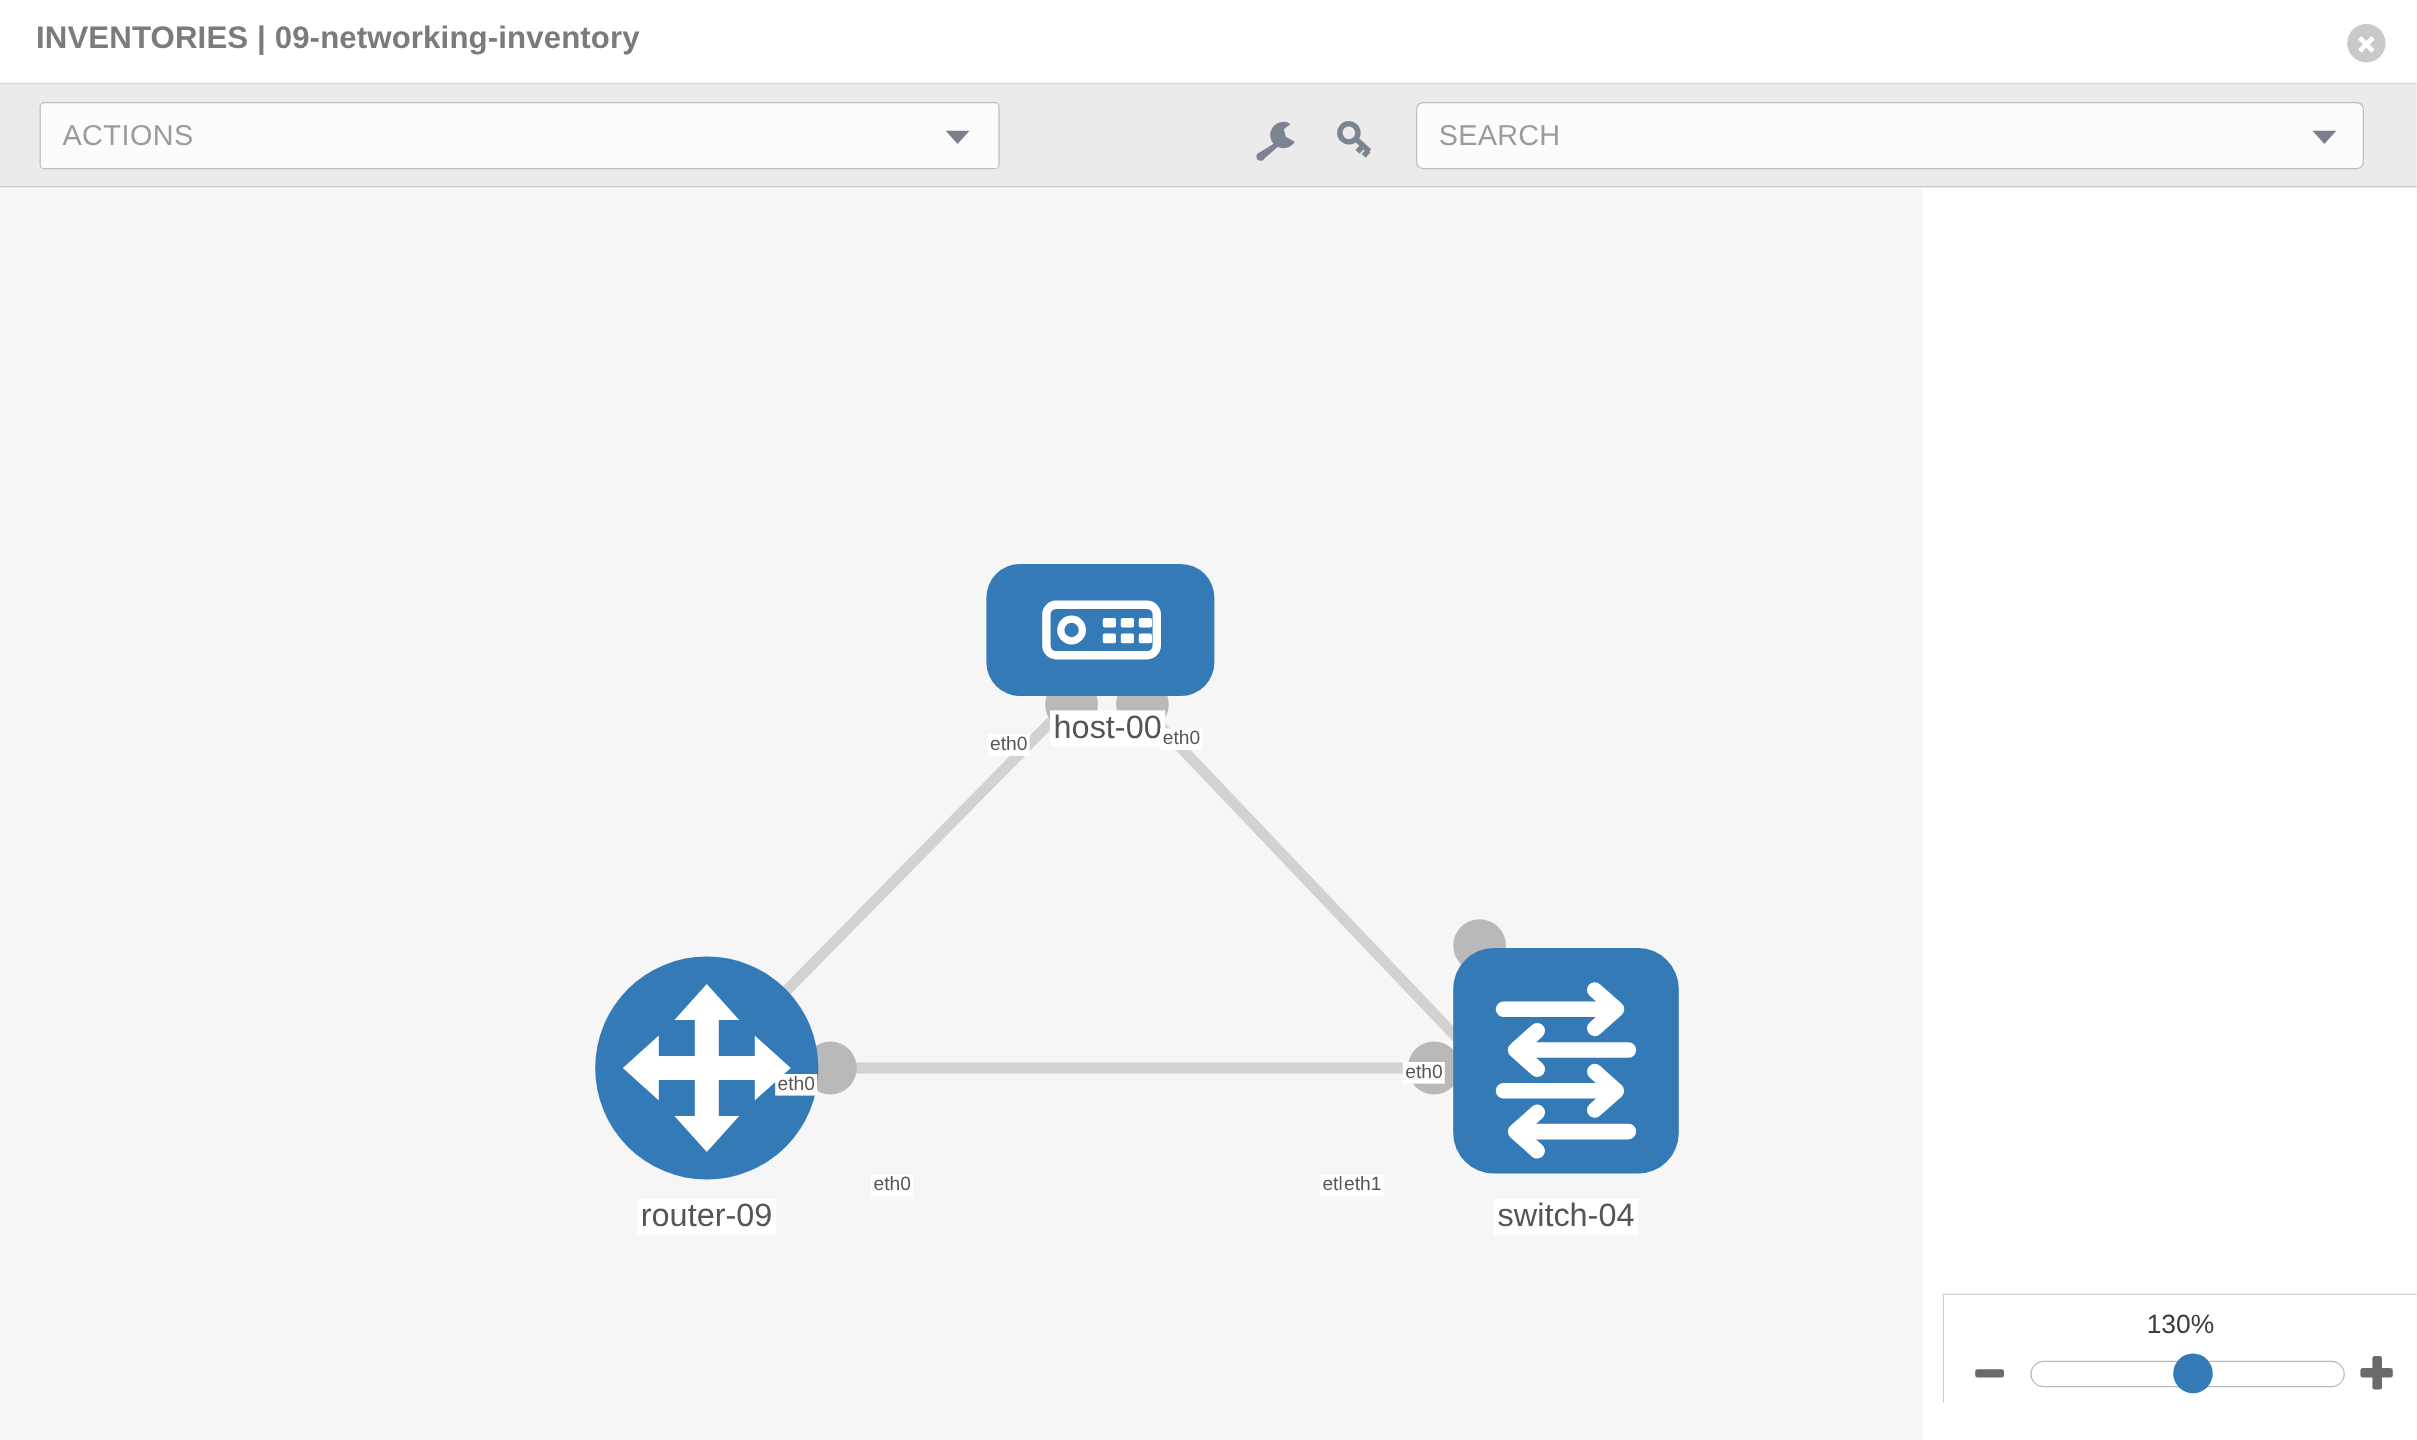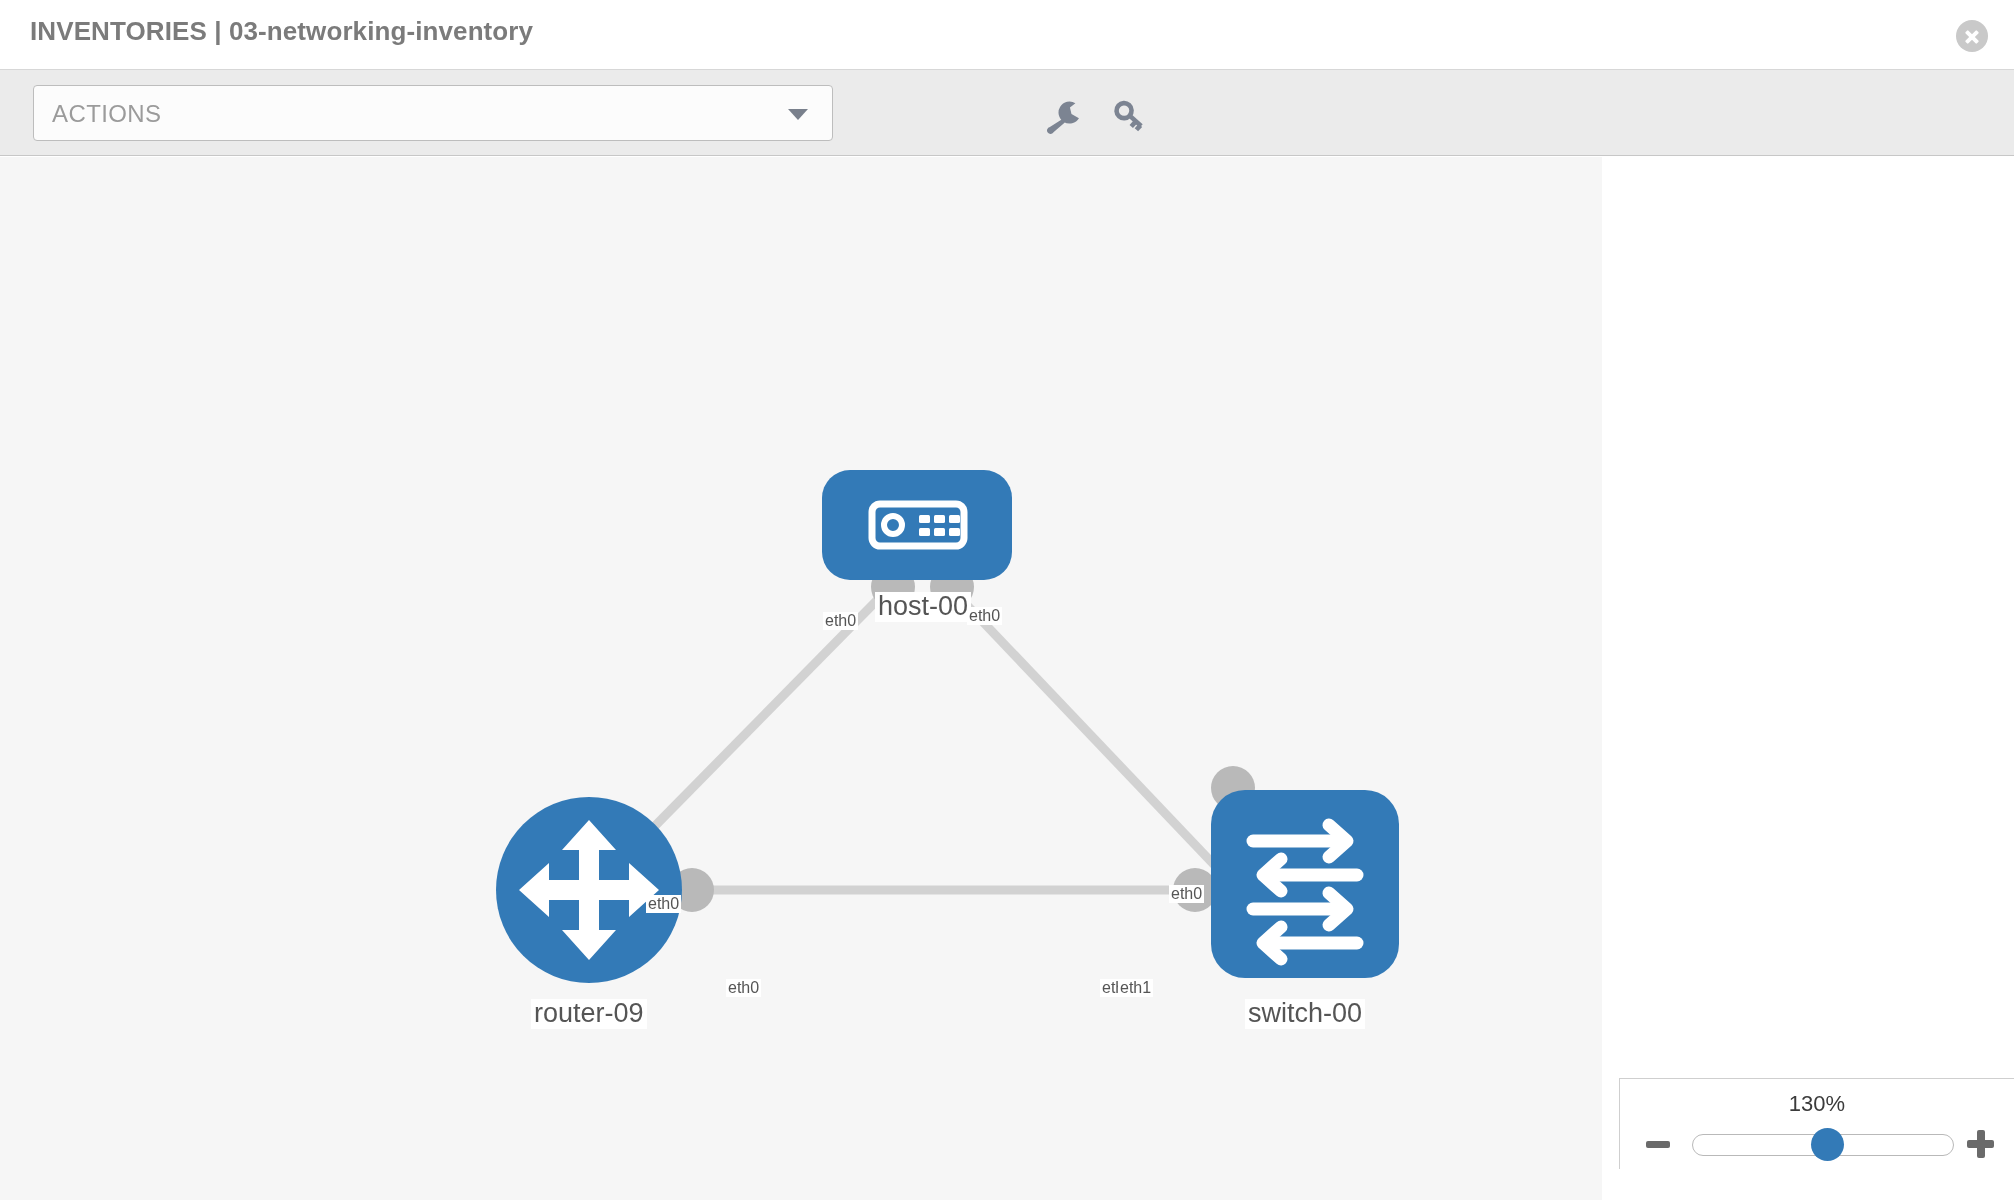--- a/index.html
+++ b/index.html
@@ -227,21 +227,21 @@
     background: #337ab7;
     cursor: grab;
   }
 </style>
 </head>
 <body>
 
 <div id="app">
 
   <div class="header">
-    <div class="header-title">INVENTORIES | 03-networking-inventory</div>
+    <div class="header-title">INVENTORIES | 09-networking-inventory</div>
     <div class="close-btn">
       <div class="x1"></div>
       <div class="x2"></div>
     </div>
   </div>
 
   <div class="toolbar">
 
     <div class="actions-select">
       <div class="label">ACTIONS</div>
@@ -258,20 +258,24 @@
       <svg width="44" height="40" viewBox="0 0 44 40">
         <g fill="none" stroke="#7c8492" stroke-width="4.6" transform="rotate(42 22 20)">
           <circle cx="14" cy="20" r="7.5"></circle>
           <path d="M21.5 20 H37" stroke-linecap="butt"></path>
           <path d="M30 20 V27"></path>
           <path d="M36 20 V26"></path>
         </g>
       </svg>
     </div>
 
+    <div class="search-box">
+      <div class="placeholder">SEARCH</div>
+      <div class="caret"></div>
+    </div>
   </div>
 
   <div class="canvas">
 
     <svg width="2014" height="1043">
 
       <g>
 
         <line x1="590" y1="735" x2="895" y2="425" stroke="#d2d2d2" stroke-width="9"></line>
 
@@ -336,21 +340,21 @@
           <path d="M1329 736 l18 16 -18 16"></path>
 
           <path d="M1357 786 H1265"></path>
           <path d="M1281 770 l-18 16 18 16"></path>
         </g>
       </g>
     </svg>
 
     <div class="node-label" style="left:875px; top:435px;">host-00</div>
     <div class="node-label" style="left:531px; top:842px;">router-09</div>
-    <div class="node-label" style="left:1245px; top:842px;">switch-00</div>
+    <div class="node-label" style="left:1245px; top:842px;">switch-04</div>
 
     <div class="iface-label" style="left:823px; top:455px;">eth0</div>
     <div class="iface-label" style="left:967px; top:450px;">eth0</div>
 
     <div class="iface-label" style="left:646px; top:738px;">eth0</div>
     <div class="iface-label" style="left:1169px; top:728px;">eth0</div>
 
     <div class="iface-label" style="left:726px; top:822px;">eth0</div>
     <div class="iface-label" style="left:1100px; top:822px;">eth0</div>
     <div class="iface-label" style="left:1118px; top:822px;text-align:right;">eth1</div>

